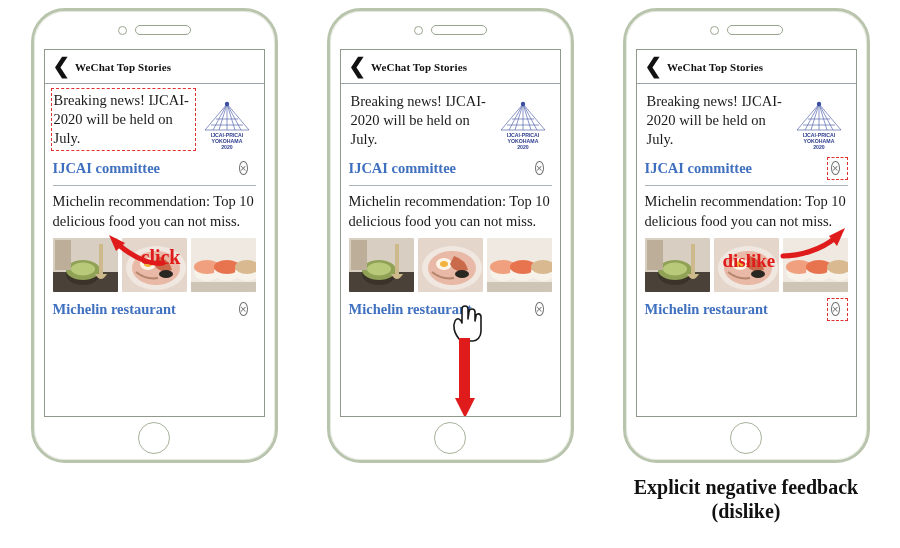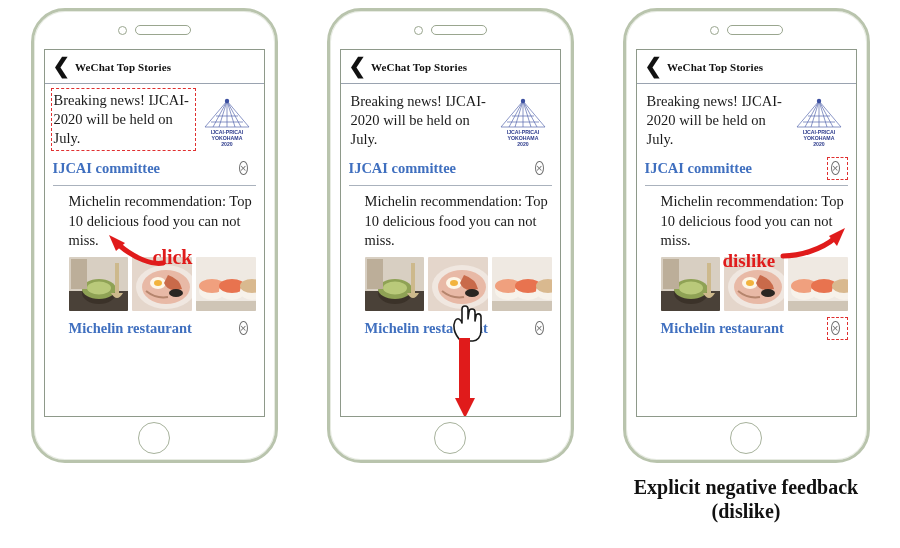--- a/index.html
+++ b/index.html
@@ -101,21 +101,21 @@
     letter-spacing: 0.1px;
   }
   
   .news-item {
     padding: 6px 8px 0 8px;
     position: relative;
   }
   .news-body {
     display: flex;
     flex-direction: row;
-    align-items: center;
+    align-items: flex-end;
   }
   .news-text {
     font-size: 14.5px;
     line-height: 1.32;
     color: #1a1a1a;
     flex: 1;
     padding: 2px 2px 2px 2px;
   }
   .news-text.boxed {
     border: 1.6px dashed #e03030;
@@ -166,21 +166,21 @@
     display: inline-block;
     line-height: 0;
   }
   .close-wrap.highlight { border-color: #e03030; }
   .divider {
     height: 1px;
     background: #aab2bd;
     margin: 0 8px;
   }
   
-  .food-item { padding: 6px 8px 0 24px; }
+  .food-item { padding: 6px 8px 0 8px; }
   .food-text {
     font-size: 14.5px;
     line-height: 1.32;
     color: #1a1a1a;
   }
   .food-imgs {
     display: flex;
     gap: 4px;
     margin-top: 7px;
   }
@@ -192,21 +192,21 @@
     border-radius: 1px;
   }
   
   .anno {
     position: absolute;
     color: #e01b1b;
     font-weight: bold;
     font-family: "Liberation Serif", serif;
     white-space: nowrap;
   }
-  .anno-click { font-size: 20px; left: 108px; top: 196px; }
+  .anno-click { font-size: 20px; left: 96px; top: 196px; }
   .anno-dislike { font-size: 19px; left: 86px; top: 192px; margin-top: 8px; }
   .caption {
     margin-top: 12px;
     text-align: center;
     font-size: 20px;
     font-weight: bold;
     line-height: 1.22;
     color: #111;
   }
   .arrow-svg { position: absolute; pointer-events: none; }

